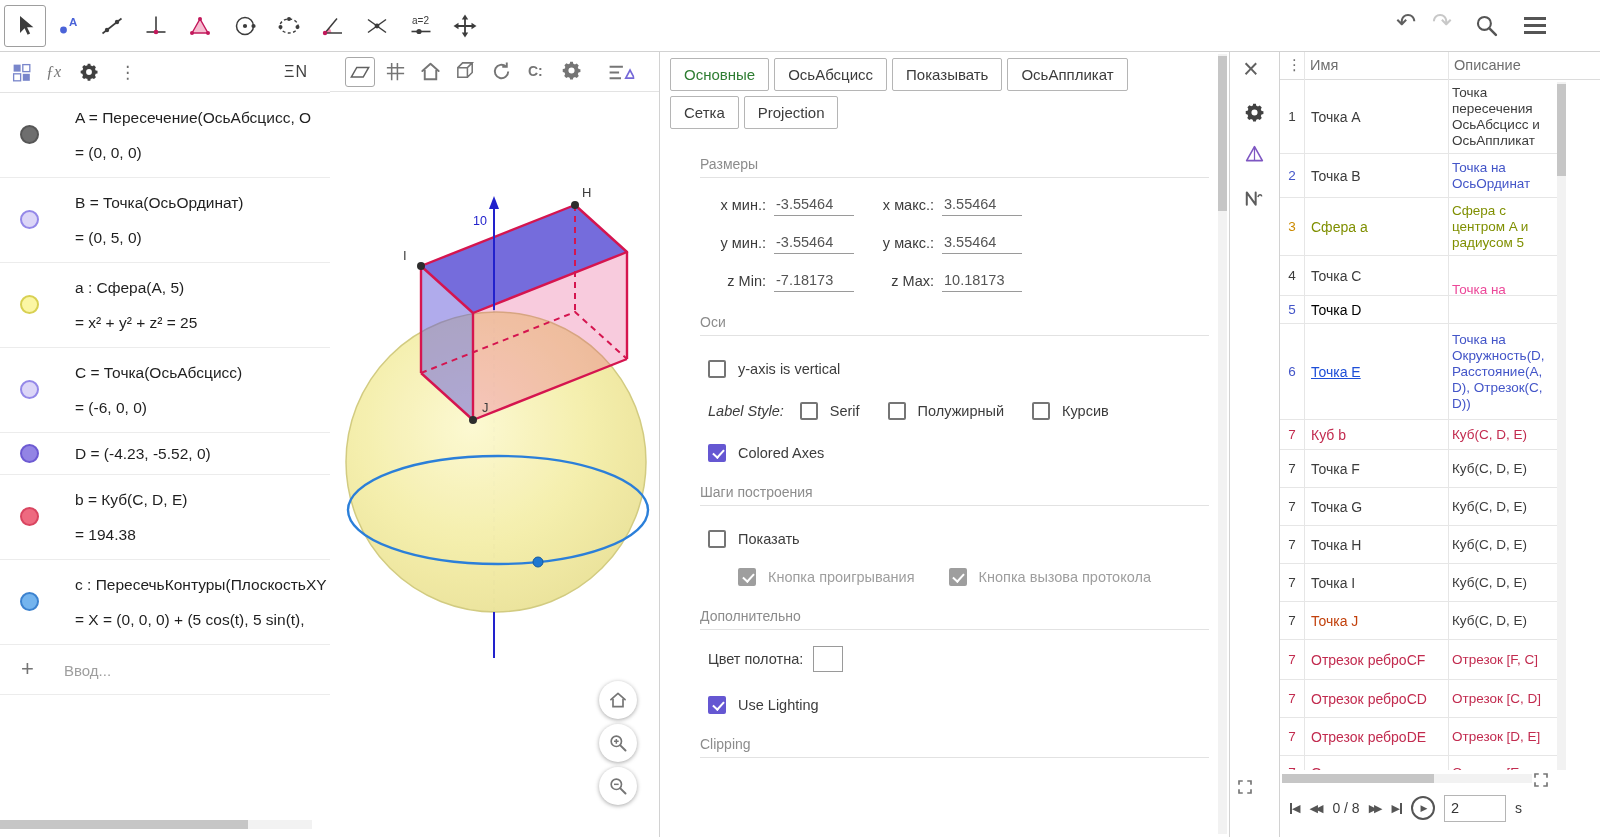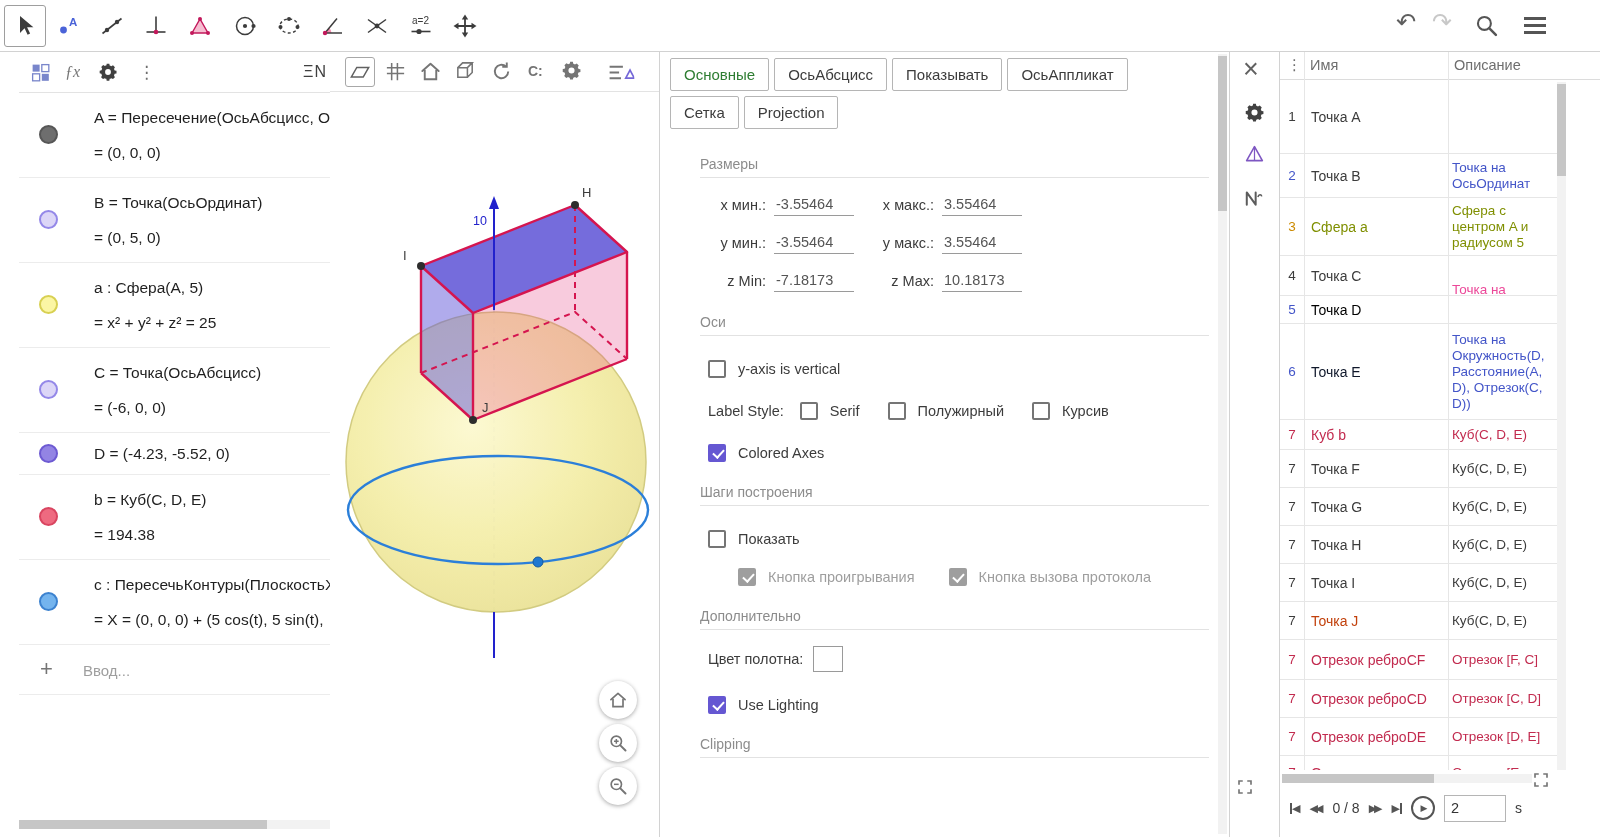--- a/index.html
+++ b/index.html
@@ -9,21 +9,21 @@
 svg text{font-family:"Liberation Sans","DejaVu Sans",sans-serif;}
 
 
 #topbar{position:absolute;left:0;top:0;width:1600px;height:52px;background:#fff;border-bottom:1px solid #d2d2d2;z-index:30;}
 .tool{position:absolute;top:5px;width:42px;height:42px;border:1px solid transparent;border-radius:3px;display:flex;align-items:center;justify-content:center;cursor:pointer;}
 .tool.selected{border-color:#9e9e9e;}
 .tr-ic{position:absolute;cursor:pointer;line-height:1;}
 .menu-bars span{display:block;width:22px;height:2.6px;background:#555;margin-bottom:4.4px;}
 
 
-#algebra{position:absolute;left:0;top:52px;width:374px;height:785px;background:#fff;border-right:5px solid #a16207;overflow:hidden;margin-left:19px;}
+#algebra{position:absolute;left:0;top:52px;width:374px;height:785px;background:#fff;border-right:5px solid #a16207;overflow:hidden;}
 #alg-header{height:41px;border-bottom:1px solid #e3e3e3;position:relative;}
 .ah-ic{position:absolute;top:9px;color:#404040;cursor:pointer;}
 .fx{font-size:16px;font-style:italic;color:#757575;font-family:"Liberation Serif",serif;}
 .kebab{color:#6e6e6e;font-size:17px;cursor:pointer;}
 .arow{position:relative;border-bottom:1px solid #ececec;padding:15px 40px 15px 75px;font-size:15.5px;color:#1f1f1f;line-height:19px;background:#fff;}
 .arow .marker{position:absolute;left:20px;top:50%;margin-top:-10px;width:19px;height:19px;border-radius:50%;border:2px solid;cursor:pointer;}
 .arow .l1,.arow .l2{white-space:nowrap;overflow:hidden;}
 .arow .l2{margin-top:16px;}
 .arow .kebab{position:absolute;right:11px;top:12px;}
 .arow .play{position:absolute;right:8px;top:51px;width:26px;height:26px;border:1px solid #6e6e6e;border-radius:50%;color:#6e6e6e;font-size:10px;display:flex;align-items:center;justify-content:center;padding-left:2px;cursor:pointer;}
@@ -56,21 +56,21 @@
 .dim-input{width:80px;border:none;outline:none;border-bottom:1px solid #9a9a9a;font-size:14.5px;color:#555;font-family:inherit;padding:2px 2px 3px;background:#fff;}
 .check-row{margin:24px 0 0 48px;display:flex;align-items:center;font-size:14.5px;color:#3c3c3c;}
 .sub-row{margin-left:78px;margin-top:20px;}
 .swatch-row{margin:16px 0 0 48px;display:flex;align-items:center;font-size:14.5px;color:#3c3c3c;}
 .cb{width:18px;height:18px;border:2px solid #757575;border-radius:2px;position:relative;flex:0 0 auto;background:#fff;cursor:pointer;}
 .cb.on{background:#6557d2;border-color:#6557d2;}
 .cb.on.dis{background:#9e9e9e;border-color:#9e9e9e;}
 .cb.on::after{content:"";position:absolute;left:4.5px;top:0.5px;width:5px;height:9px;border:solid #fff;border-width:0 2.2px 2.2px 0;transform:rotate(42deg);}
 .cb-label{margin-left:12px;}
 .cb.dis + .cb-label{color:#9e9e9e;}
-.ls-label{margin-right:16px;}
+.ls-label{margin-right:16px;font-style:italic;}
 .gap18{margin-left:28px;}
 .swatch{width:30px;height:26px;border:1px solid #9a9a9a;margin-left:10px;background:#fff;cursor:pointer;}
 .vscroll{position:absolute;width:9px;background:#f2f2f2;}
 .vscroll .vthumb{width:9px;background:#c6c6c6;}
 #settings .vscroll{left:558px;top:2px;height:780px;}
 #settings .vthumb{height:155px;margin-top:2px;}
 
 
 #strip{position:absolute;left:1230px;top:52px;width:50px;height:785px;background:#fff;border-right:1px solid #d2d2d2;}
 .strip-x{position:absolute;left:13px;top:2px;font-size:27px;color:#616161;cursor:pointer;font-weight:300;}
@@ -548,20 +548,21 @@
     <span class="h-name">Имя</span>
     <span class="h-desc">Описание</span>
   </div>
   <div class="pcol" style="left:24px"></div>
   <div class="pcol" style="left:168px"></div>
 
   <div id="proto-rows">
       <div class="prow" style="height: 74px;">
     <div class="pnum" style="color: rgb(60, 60, 60);">1</div>
     <div class="pname" style="color: rgb(60, 60, 60);">Точка A</div>
+    <div class="pdesc" style="color: rgb(60, 60, 60);">Точка пересечения ОсьАбсцисс и ОсьАппликат</div>
   </div>
       <div class="prow" style="height: 44px;">
     <div class="pnum" style="color: rgb(67, 85, 200);">2</div>
     <div class="pname" style="color: rgb(60, 60, 60);">Точка B</div>
     <div class="pdesc" style="color: rgb(67, 85, 200);">Точка на ОсьОрдинат</div>
   </div>
       <div class="prow" style="height: 58px;">
     <div class="pnum" style="color: rgb(204, 138, 0);">3</div>
     <div class="pname" style="color: rgb(127, 143, 0);">Сфера a</div>
     <div class="pdesc" style="color: rgb(127, 143, 0);">Сфера с центром A и радиусом 5</div>
@@ -571,21 +572,21 @@
     <div class="pname" style="color: rgb(60, 60, 60);">Точка C</div>
     <div class="pdesc" style="color: #ec4899; margin-top: 44px;">Точка на ОсьАбсцисс</div>
   </div>
       <div class="prow" style="height: 28px;">
     <div class="pnum" style="color: rgb(67, 85, 200);">5</div>
     <div class="pname" style="color: #000000;">Точка D</div>
     <div class="pdesc" style="color: rgb(60, 60, 60);"></div>
   </div>
       <div class="prow" style="height: 96px;">
     <div class="pnum" style="color: rgb(67, 85, 200);">6</div>
-    <div class="pname" style="color: #0f172a;">Точка E</div>
+    <div class="pname" style="color: #1d4ed8; text-decoration: underline;">Точка E</div>
     <div class="pdesc" style="color: rgb(67, 85, 200);">Точка на Окружность(D, Расстояние(A, D), Отрезок(C, D))</div>
   </div>
       <div class="prow" style="height: 30px;">
     <div class="pnum" style="color: rgb(194, 43, 79);">7</div>
     <div class="pname" style="color: rgb(194, 43, 79);">Куб b</div>
     <div class="pdesc" style="color: rgb(194, 43, 79);">Куб(C, D, E)</div>
   </div>
       <div class="prow" style="height: 38px;">
     <div class="pnum" style="color: rgb(60, 60, 60);">7</div>
     <div class="pname" style="color: rgb(60, 60, 60);">Точка F</div>

